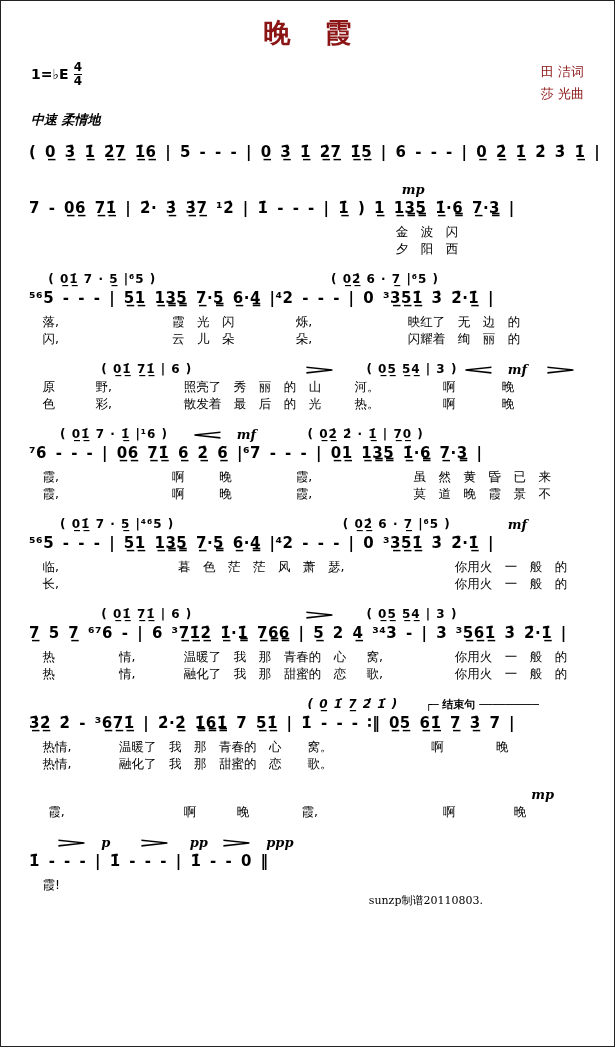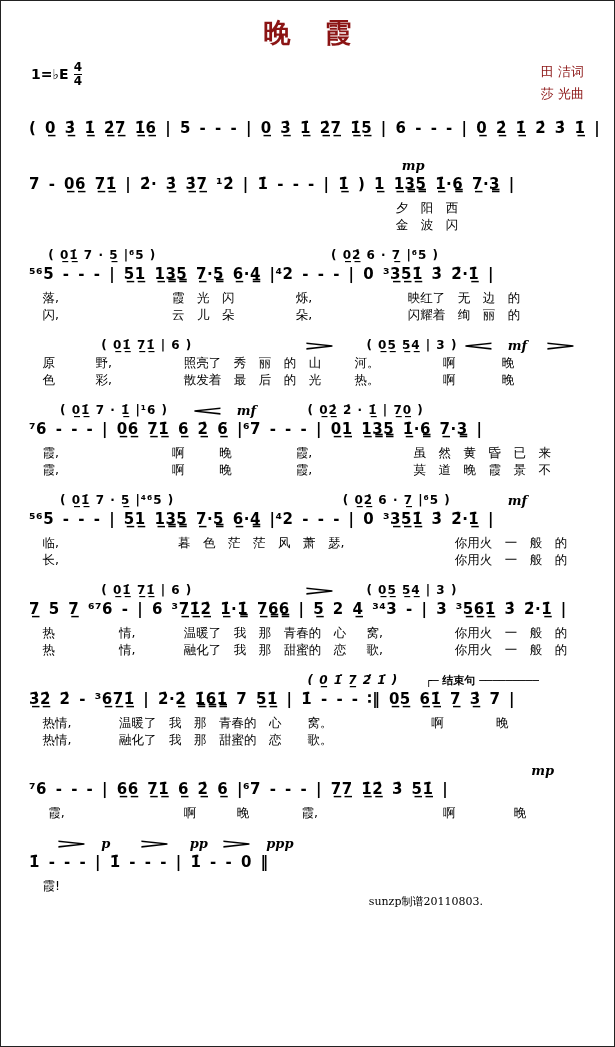--- a/index.html
+++ b/index.html
@@ -51,35 +51,36 @@
         <span class="num">4</span>
         <span class="den">4</span>
       </span>
     </div>
     <div class="credits" style="color: rgb(139, 20, 20);">
       <div>田 洁词</div>
       <div>莎 光曲</div>
     </div>
   </div>
 
+  <div class="tempo">中速 柔情地</div>
 
   <div class="score">
       <div class="system">
         <div class="music-row">( 0̲ 3̲̇ 1̲̇ 2̲̇7̲ 1̲̇6̲ | 5 - - - | 0̲ 3̲̇ 1̲̇ 2̲̇7̲ 1̲̇5̲ | 6 - - - | 0̲ 2̲̇ 1̲̇ 2̇ 3̇ 1̲̇ |</div>
       </div>
       <div class="system">
         <div class="ann-row">
           <span class="ann dyn" style="left: 66%;">mp</span>
         </div>
         <div class="music-row">7 - 0̲6̲ 7̲1̲̇ | 2̇· 3̲̇ 3̲̇7̲ ¹2̇ | 1̇ - - - | 1̲̇ ) 1̲ 1̲3̳5̳ 1̲̇·6̳ 7̲·3̳ |</div>
         <div class="lyric-row">
+          <span class="lyric" style="left: 65%;">金　波　闪</span>
+        </div>
+        <div class="lyric-row">
           <span class="lyric" style="left: 65%;">夕　阳　西</span>
-        </div>
-        <div class="lyric-row">
-          <span class="lyric" style="left: 65%;">金　波　闪</span>
         </div>
       </div>
       <div class="system">
         <div class="ann-row">
           <span class="ann note" style="left: 6%;">( 0̲1̲̇ 7 · 5̲ |⁶5 )</span>
           <span class="ann note" style="left: 54%;">( 0̲2̲̇ 6 · 7̲ |⁶5 )</span>
         </div>
         <div class="music-row">⁵⁶5 - - - | 5̲1̲ 1̲3̳5̳ 7̲·5̳ 6̲·4̳ |⁴2 - - - | 0 ³3̲5̲1̲̇ 3̇ 2̇̃·1̲̇ |</div>
         <div class="lyric-row">
           <span class="lyric" style="left: 5%;">落,</span>
@@ -198,21 +199,20 @@
         <div class="lyric-row">
           <span class="lyric" style="left: 5%;">热情,</span>
           <span class="lyric" style="left: 18%;">融化了　我　那　甜蜜的　恋</span>
           <span class="lyric" style="left: 50%;">歌。</span>
         </div>
       </div>
       <div class="system">
         <div class="ann-row">
           <span class="ann dyn" style="left: 88%;">mp</span>
         </div>
-        <div class="music-row">⁷6 - - - | 6̲6̲ 7̲1̲̇ 6̲ 2̲̇ 6̲ |⁶7 - - - | 7̲7̲ 1̲̇2̲̇ 3̇ 5̲1̲̇ |</div>
         <div class="lyric-row">
           <span class="lyric" style="left: 6%;">霞,</span>
           <span class="lyric" style="left: 29%;">啊</span>
           <span class="lyric" style="left: 38%;">晚</span>
           <span class="lyric" style="left: 49%;">霞,</span>
           <span class="lyric" style="left: 73%;">啊</span>
           <span class="lyric" style="left: 85%;">晚</span>
         </div>
       </div>
       <div class="system">

